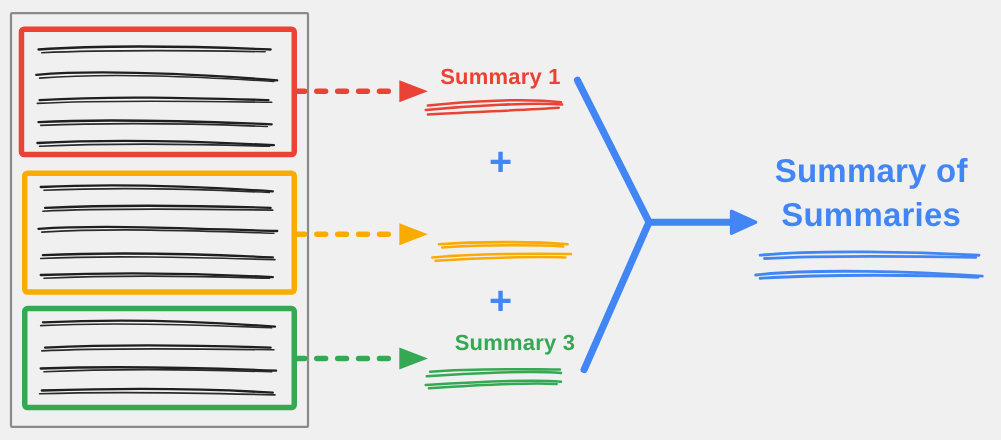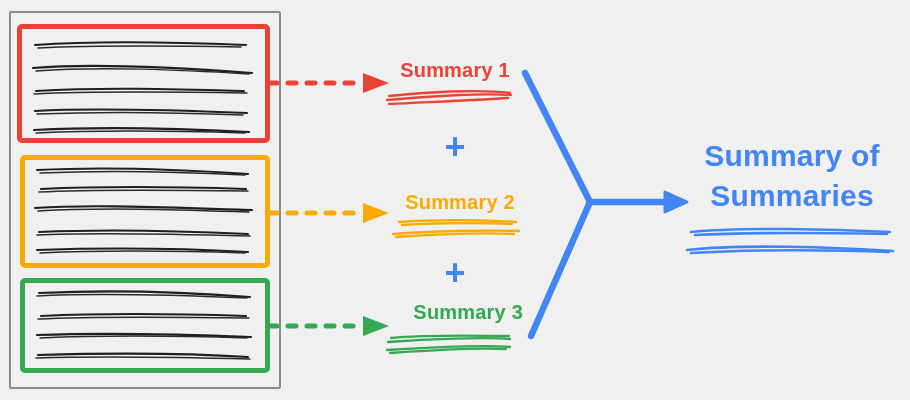--- a/index.html
+++ b/index.html
@@ -131,21 +131,20 @@
 
   <div class="abs sum-label sum-red">Summary 1</div>
   <svg class="abs" style="left:384px;top:85px;" width="130" height="26" viewBox="0 0 130 26">
     <path class="scr scr-red" d="M5 11 C40 7 95 4 126 8"></path>
     <path class="scr scr-red" d="M3 15 C45 11 100 8 127 10"></path>
     <path class="scr scr-red" d="M5 19 C45 17 95 15 124 13"></path>
   </svg>
 
   <div class="abs plus plus-1">+</div>
 
-  <div class="abs sum-label sum-orange">Summary 2</div>
   <svg class="abs" style="left:390px;top:216px;" width="132" height="28" viewBox="0 0 132 28">
     <path class="scr scr-orange" d="M9 6 C50 3 100 4 126 6"></path>
     <path class="scr scr-orange" d="M12 9 C55 6 105 7 122 8"></path>
     <path class="scr scr-orange" d="M3 18 C40 15 95 14 129 15"></path>
     <path class="scr scr-orange" d="M6 21 C50 18 100 17 124 18"></path>
   </svg>
 
   <div class="abs plus plus-2">+</div>
 
   <div class="abs sum-label sum-green">Summary 3</div>

